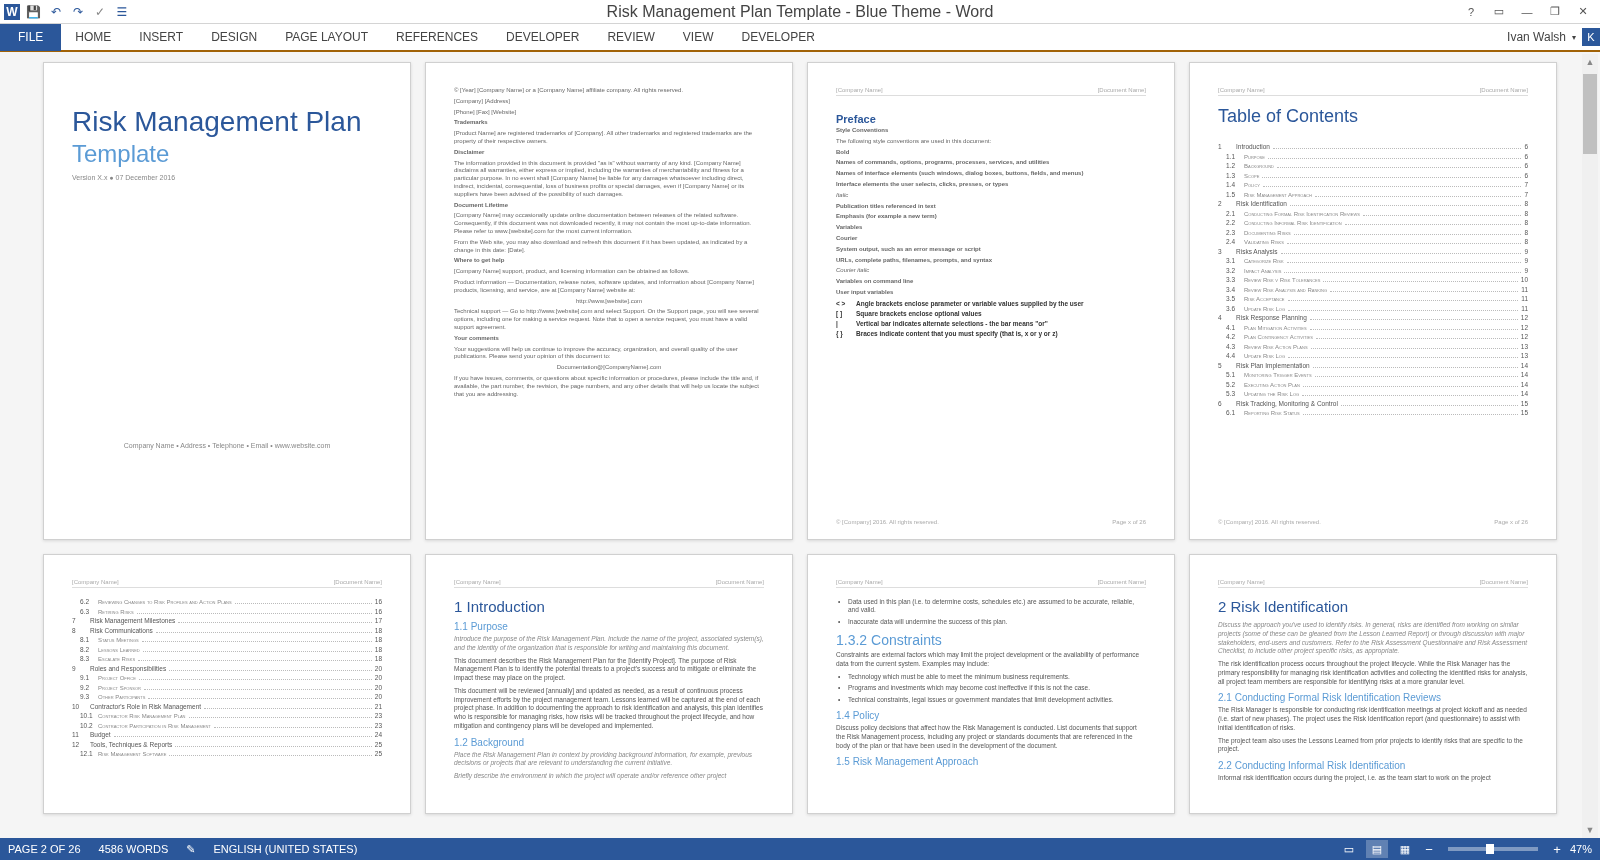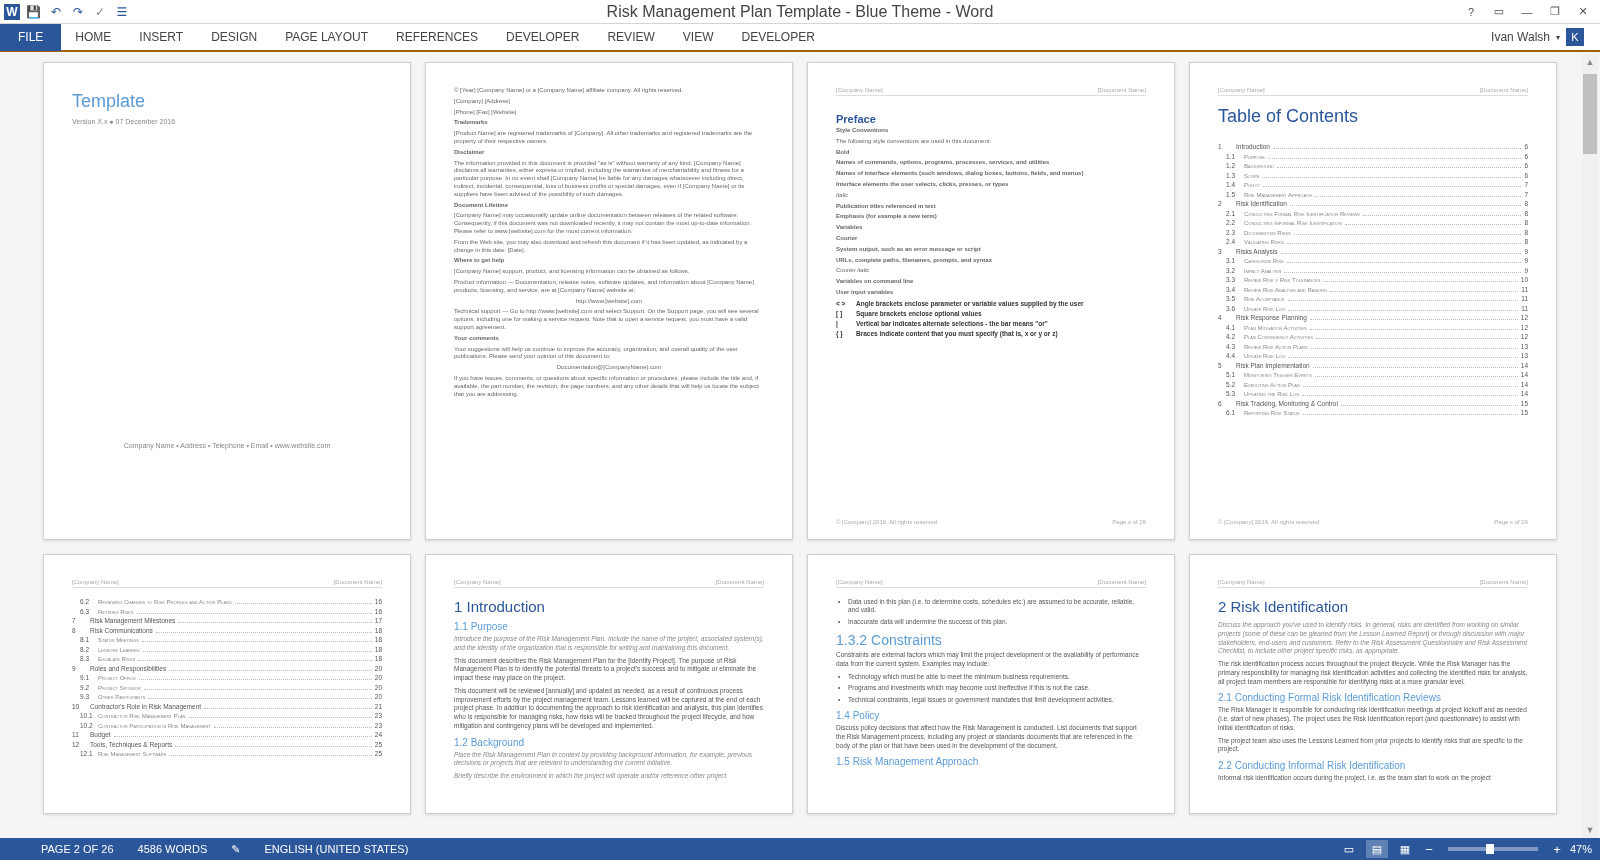--- a/index.html
+++ b/index.html
@@ -11,34 +11,34 @@
 .qat .ic { width: 16px; height: 16px; display: flex; align-items: center; justify-content: center; color: #2b579a; font-size: 12px; cursor: pointer; }
 .titlebar-title { position: absolute; left: 50%; transform: translateX(-50%); font-size: 16px; color: #444; }
 .window-controls { margin-left: auto; display: flex; gap: 2px; padding-right: 4px; }
 .window-controls .wc { width: 26px; height: 20px; display: flex; align-items: center; justify-content: center; color: #555; font-size: 11px; cursor: pointer; }
 
 
 .ribbon { height: 28px; background: #fff; border-bottom: 2px solid #a16207; display: flex; align-items: center; }
 .file-tab { background: #2b579a; color: #fff; height: 28px; padding: 0 18px; display: flex; align-items: center; font-size: 12px; cursor: pointer; }
 .tabs { display: flex; }
 .tab { padding: 0 14px; height: 28px; display: flex; align-items: center; font-size: 12px; color: #444; cursor: pointer; }
-.ribbon-right { margin-left: auto; display: flex; align-items: center; gap: 6px; padding-right: 16px; font-size: 12px; color: #444; }
+.ribbon-right { margin-left: auto; display: flex; align-items: center; gap: 6px; padding-right: 0; font-size: 12px; color: #444; }
 .user-badge { width: 18px; height: 18px; background: #2b579a; color: #fff; display: flex; align-items: center; justify-content: center; font-size: 11px; }
 
 
 .workspace { height: 786px; background: #f5f5f5; overflow: auto; padding: 10px 26px; position: relative; }
 .pages-grid { display: grid; grid-template-columns: repeat(4, 368px); gap: 14px; justify-content: center; }
 .page { background: #fff; border: 1px solid #d0d0d0; box-shadow: 0 1px 3px rgba(0,0,0,.12); height: 478px; padding: 24px 28px; font-size: 7px; color: #333; overflow: hidden; position: relative; }
 .page.short { height: 260px; }
 
 .page .hdr { display: flex; justify-content: space-between; font-size: 6px; color: #aaa; border-bottom: 1px solid #ddd; padding-bottom: 2px; margin-bottom: 10px; }
 .page .ftr { position: absolute; bottom: 14px; left: 28px; right: 28px; display: flex; justify-content: space-between; font-size: 6px; color: #aaa; }
 
 .doc-title { font-size: 28px; color: #2b579a; font-weight: 300; line-height: 1.05; margin-top: 20px; }
-.doc-subtitle { font-size: 18px; color: #5b9bd5; font-weight: 300; margin-top: 4px; }
+.doc-subtitle { font-size: 24px; color: #5b9bd5; font-weight: 300; margin-top: 4px; }
 .doc-meta { font-size: 7px; color: #888; margin-top: 6px; }
 .doc-footer-line { font-size: 7px; color: #888; text-align: center; position: absolute; bottom: 90px; left: 28px; right: 28px; }
 
 .h-sec { color: #2b579a; font-size: 9px; font-weight: bold; margin-top: 17px; margin-bottom: 2px; }
 .h1 { color: #2b579a; font-size: 15px; margin-bottom: 6px; }
 .h2 { color: #5b9bd5; font-size: 10px; margin: 6px 0 3px; }
 .body-text { font-size: 6.5px; line-height: 1.35; color: #555; margin-bottom: 4px; }
 .small { font-size: 6px; color: #666; line-height: 1.3; margin-bottom: 3px; }
 .bold { font-weight: bold; }
 
@@ -57,21 +57,21 @@
 .bullet-row::before { content: "•"; position: absolute; left: 2px; }
 
 .scrollbar-v { position: absolute; right: 2px; top: 54px; bottom: 22px; width: 16px; background: #f0f0f0; }
 .scrollbar-v .thumb { position: absolute; top: 20px; width: 14px; left: 1px; height: 80px; background: #c0c0c0; }
 .scrollbar-v .arr { position: absolute; width: 16px; height: 16px; display: flex; align-items: center; justify-content: center; color: #888; font-size: 9px; }
 .scrollbar-v .arr.up { top: 0; }
 .scrollbar-v .arr.dn { bottom: 0; }
 
 
 .statusbar { height: 22px; background: #2b579a; color: #fff; display: flex; align-items: center; font-size: 11px; padding: 0 8px; }
-.sb-left { display: flex; gap: 24px; align-items: center; margin-left: 33px; }
+.sb-left { display: flex; gap: 18px; align-items: center; }
 .sb-item { display: flex; align-items: center; gap: 4px; }
 .sb-right { margin-left: auto; display: flex; align-items: center; gap: 6px; }
 .view-btn { width: 22px; height: 18px; display: flex; align-items: center; justify-content: center; cursor: pointer; color: #fff; font-size: 11px; }
 .view-btn.active { background: rgba(255,255,255,.25); }
 .zoom-slider { width: 90px; height: 4px; background: rgba(255,255,255,.4); position: relative; margin: 0 6px; }
 .zoom-slider .knob { width: 8px; height: 10px; background: #fff; position: absolute; top: -3px; left: 38px; }
 .zoom-btn { cursor: pointer; font-size: 13px; width: 14px; text-align: center; }
 </style>
 </head>
 <body>
@@ -112,20 +112,21 @@
     <span>Ivan Walsh</span>
     <span style="font-size:8px">▾</span>
     <span class="user-badge">K</span>
   </div>
 </div>
 
 <div class="workspace">
   <div class="pages-grid">
 
     <div class="page">
+      <div class="doc-title">Risk Management Plan</div>
       <div class="doc-subtitle">Template</div>
       <div class="doc-meta">Version X.x ● 07 December 2016</div>
       <div class="doc-footer-line">Company Name • Address • Telephone • Email • www.website.com</div>
     </div>
 
     <div class="page">
       <div class="small">© [Year] [Company Name] or a [Company Name] affiliate company. All rights reserved.</div>
       <div class="small">[Company] [Address]</div>
       <div class="small">[Phone] [Fax] [Website]</div>
       <div class="small bold">Trademarks</div>

